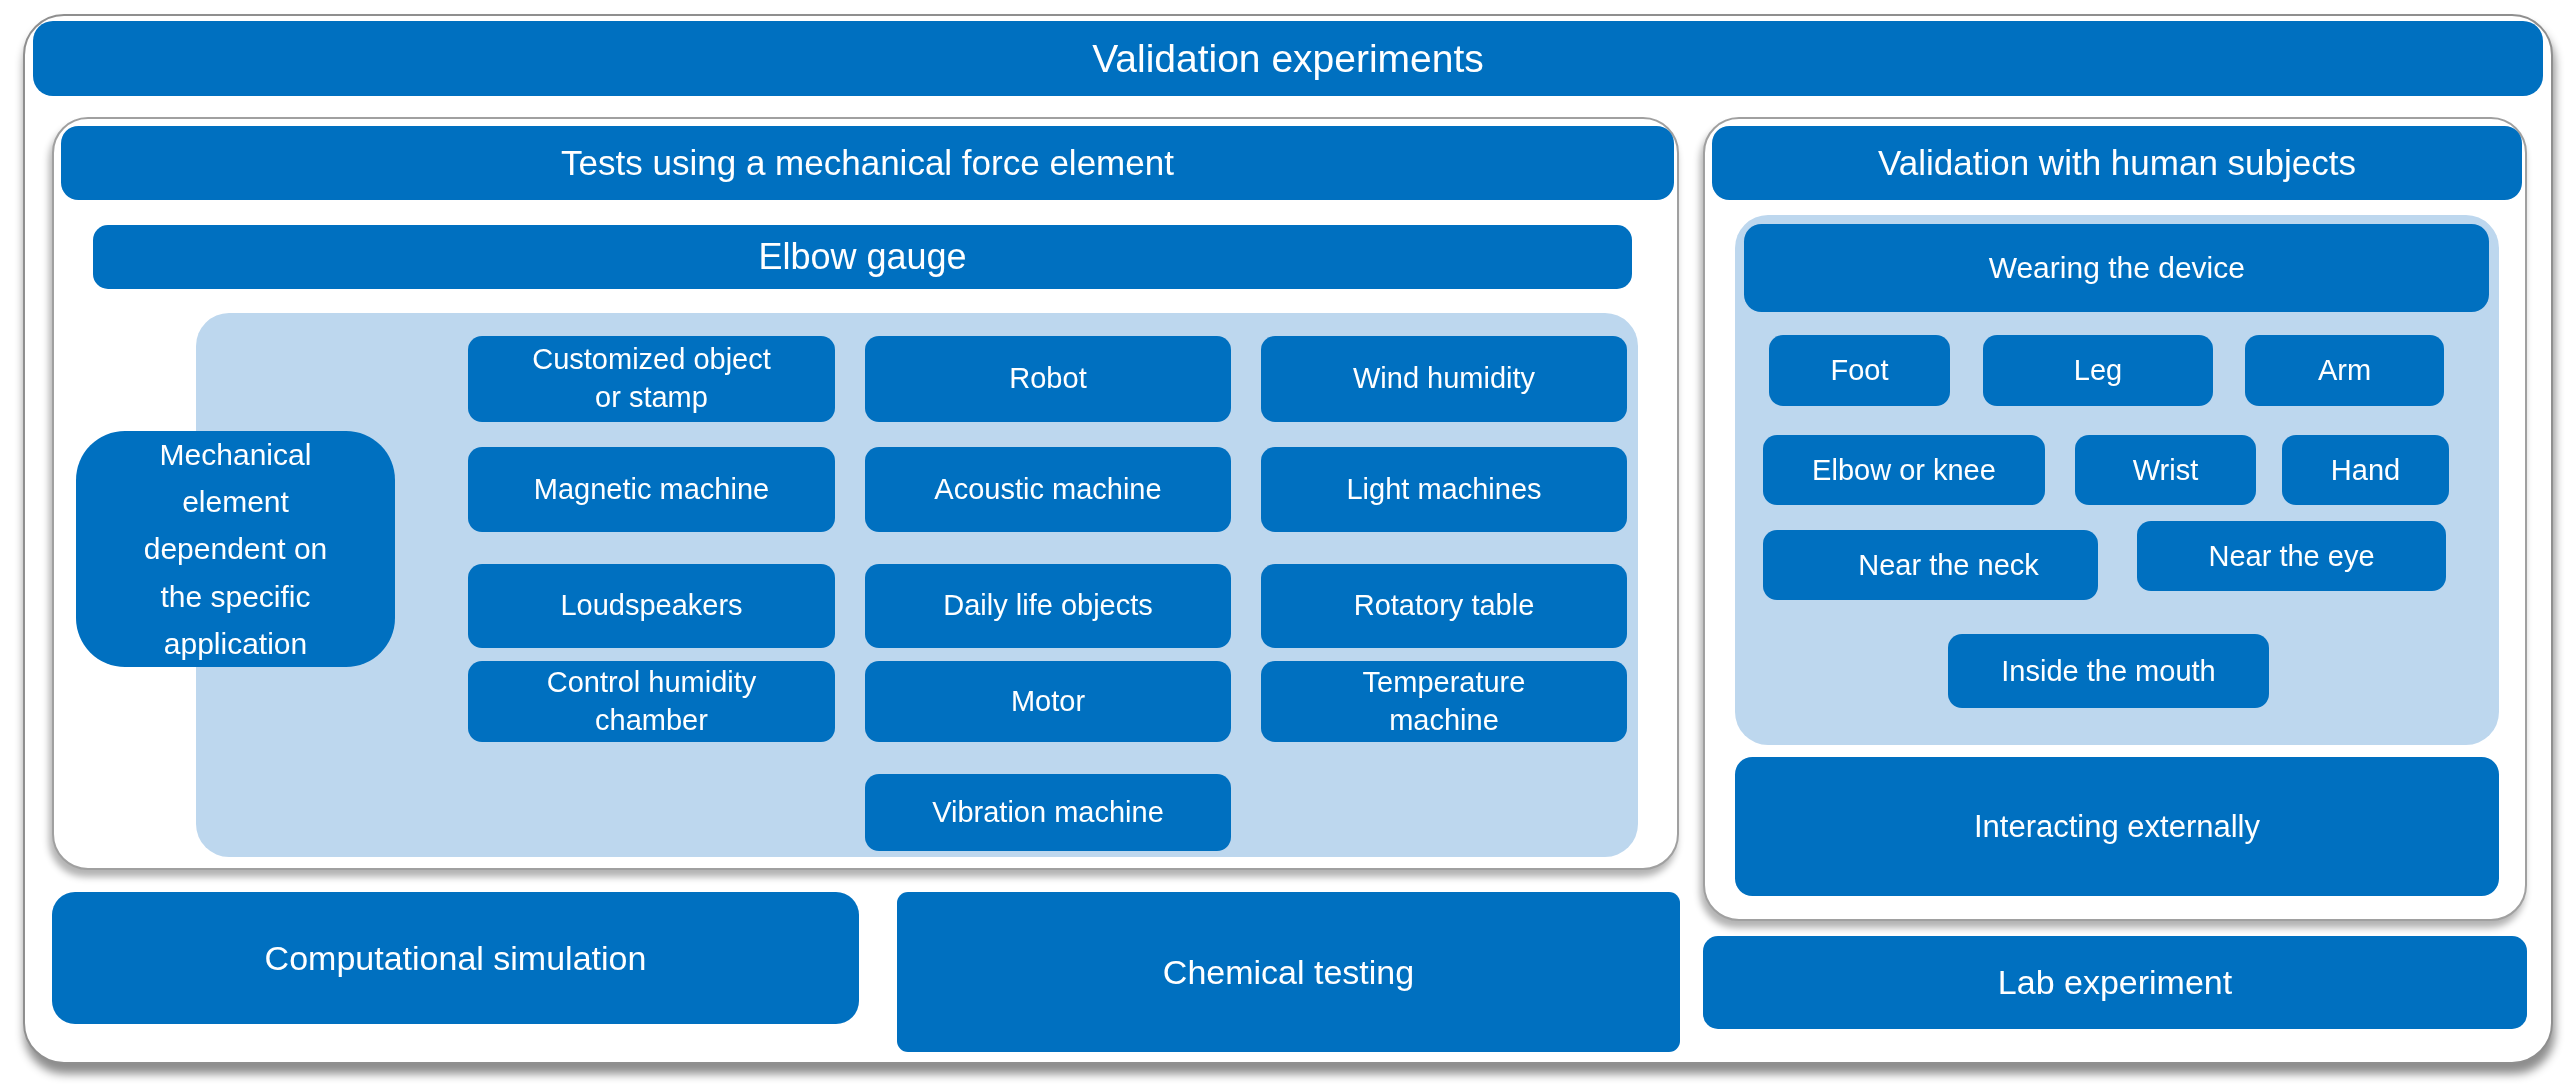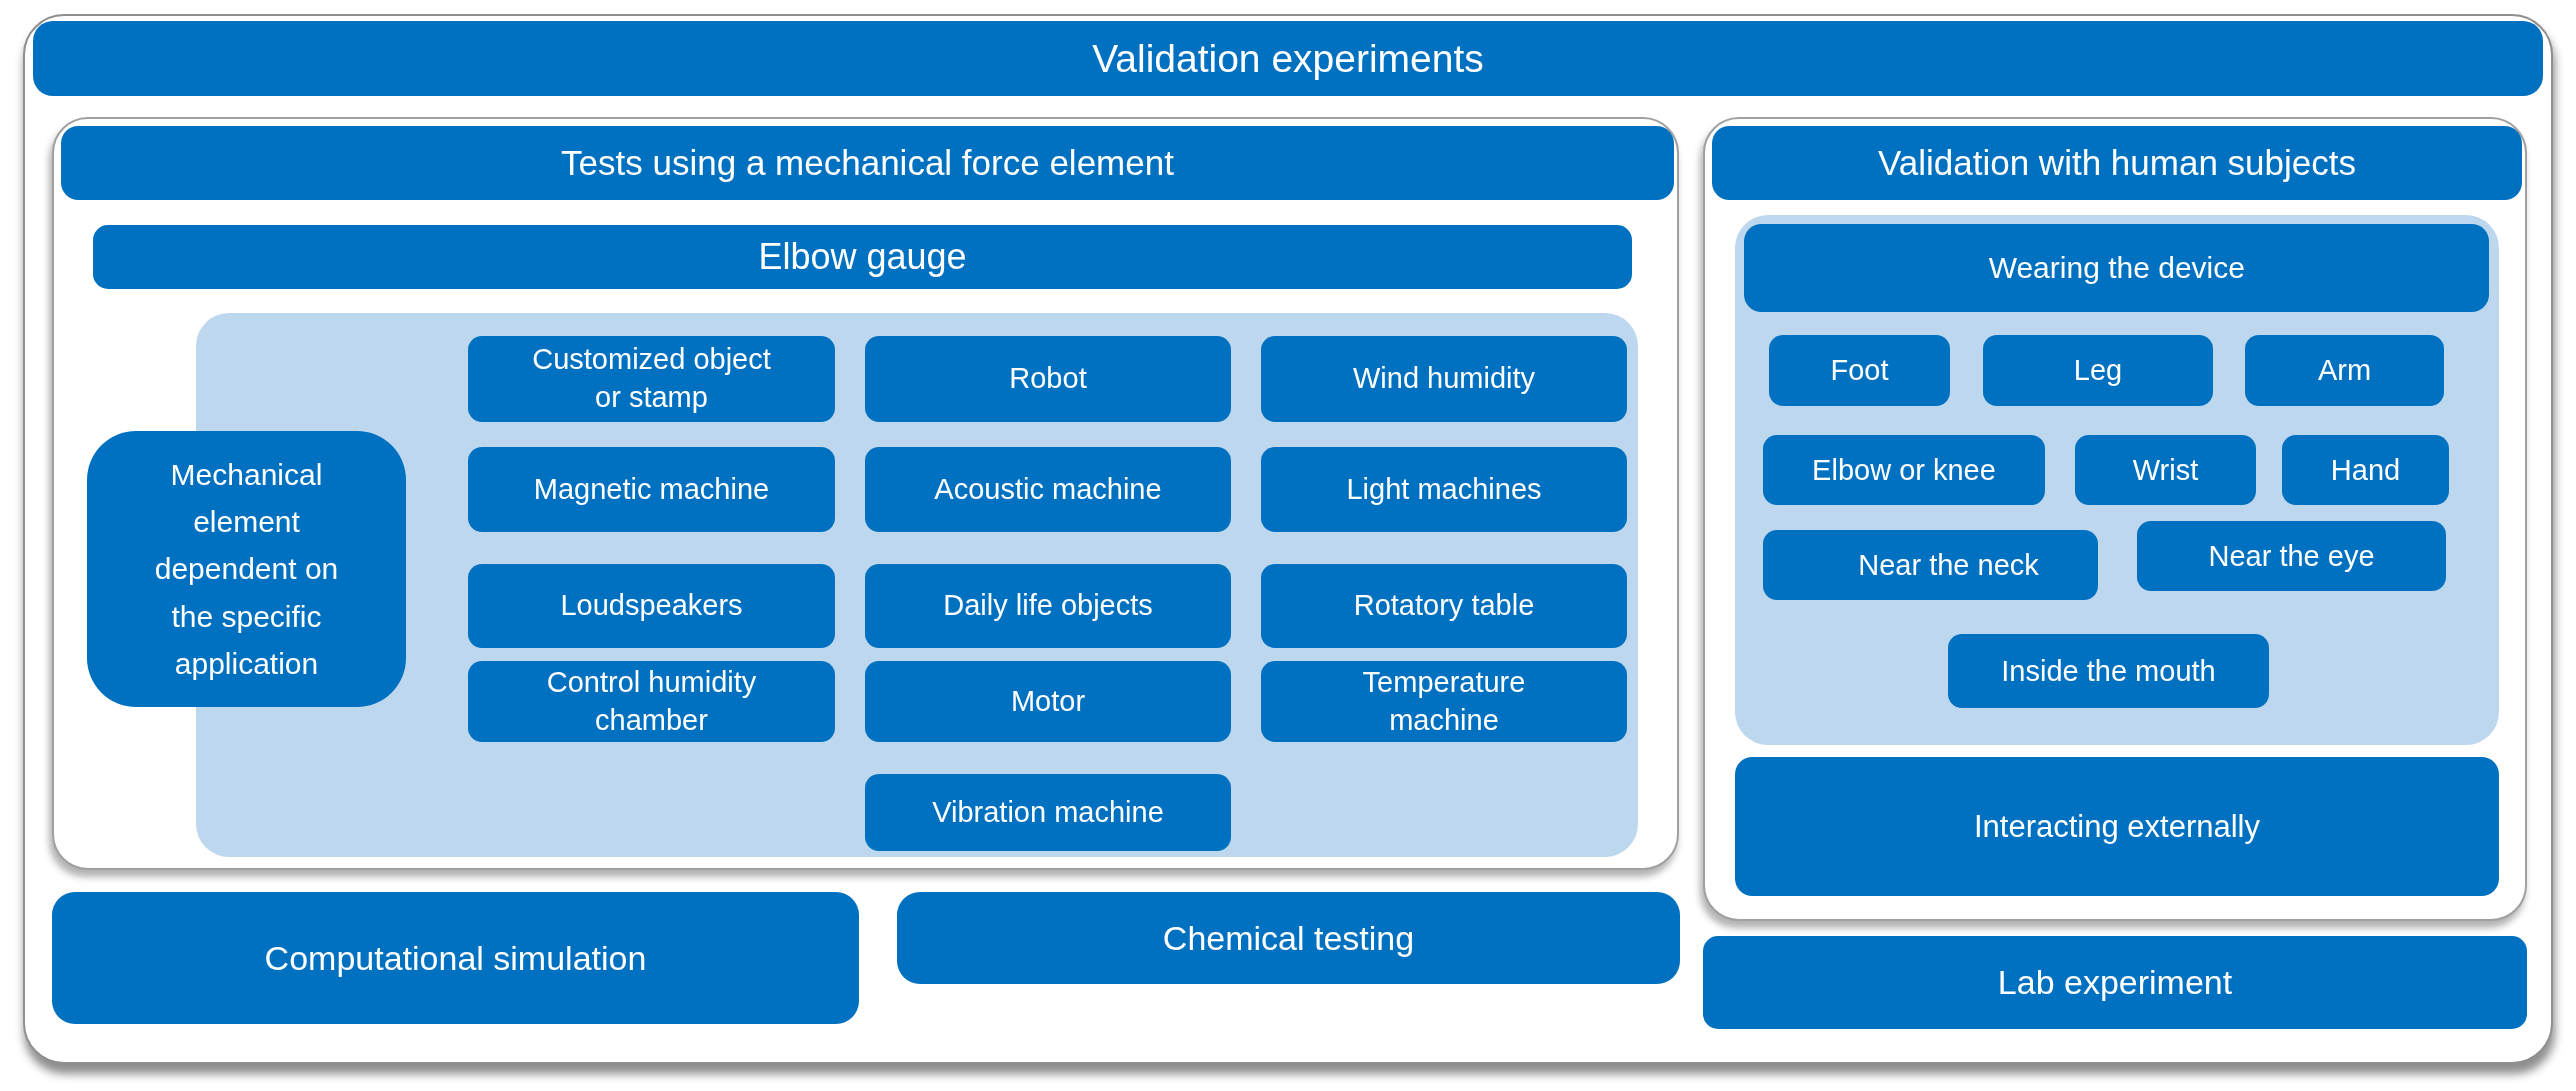--- a/index.html
+++ b/index.html
@@ -36,21 +36,21 @@
   }
 
   
   .title-bar { left: 33px; top: 21px; width: 2510px; height: 75px; border-radius: 20px; font-size: 39px; }
 
   
   .mech-panel   { left: 52px;  top: 117px; width: 1627px; height: 753px; }
   .mech-header  { left: 7px;  top: 7px;  width: 1613px; height: 74px; border-radius: 17.4px; font-size: 35px; }
   .force-gauge  { left: 39px;  top: 106px; width: 1539px; height: 64px; border-radius: 15px; font-size: 36px; }
   .mech-blue-bg { left: 142px; top: 194px; width: 1442px; height: 544px; border-radius: 33px; }
-  .mech-note    { left: 33px;  top: 312px; width: 319px;  height: 276px; border-radius: 49px; font-size: 30px; line-height: 1.58; }
+  .mech-note    { left: 22px;  top: 312px; width: 319px;  height: 236px; border-radius: 49px; font-size: 30px; line-height: 1.58; }
 
   .gbox { border-radius: 14px; font-size: 29px; line-height: 1.28; }
   
   .c1 { left: 272px;  width: 367px; }
   .c2 { left: 669px; width: 366px; }
   .c3 { left: 1065px; width: 366px; }
   
   .r1 { top: 22.6px;  height: 86px; }
   .r2 { top: 134px; height: 85px; }
   .r3 { top: 251px; height: 84px; }
@@ -71,21 +71,21 @@
   .loc-wrist { left: 340px; top: 220px; width: 181px; height: 70px; }
   .loc-hand  { left: 547px; top: 220px; width: 167px; height: 70px; }
   .loc-neck  { left: 28px;  top: 315px; width: 335px; height: 70px; padding-left: 36px; }
   .loc-eye   { left: 402px; top: 306px; width: 309px; height: 70px; }
   .loc-mouth { left: 213px; top: 419px; width: 321px; height: 74px; }
 
   .interacting-bar { left: 30px; top: 638px; width: 764px; height: 139px; border-radius: 17.4px; font-size: 31px; }
 
   
   .computational { left: 52px;   top: 892px; width: 807px; height: 132px; border-radius: 23px; font-size: 34px; }
-  .chemical      { left: 897px; top: 892px; width: 783px; height: 92px; border-radius: 23px; font-size: 34px; }
+  .chemical      { left: 897px; top: 892px; width: 783px; height: 160px; border-radius: 11px; font-size: 34px; }
   .lab           { left: 1703px; top: 936px; width: 824px; height: 93px; border-radius: 15px; font-size: 34px; }
 </style>
 </head>
 <body>
 
 <div class="canvas">
 
   <div class="abs frame" style="left:23px; top:14px; width:2530px; height:1050px;"></div>
 
   <div class="abs blue title-bar">Validation experiments</div>

